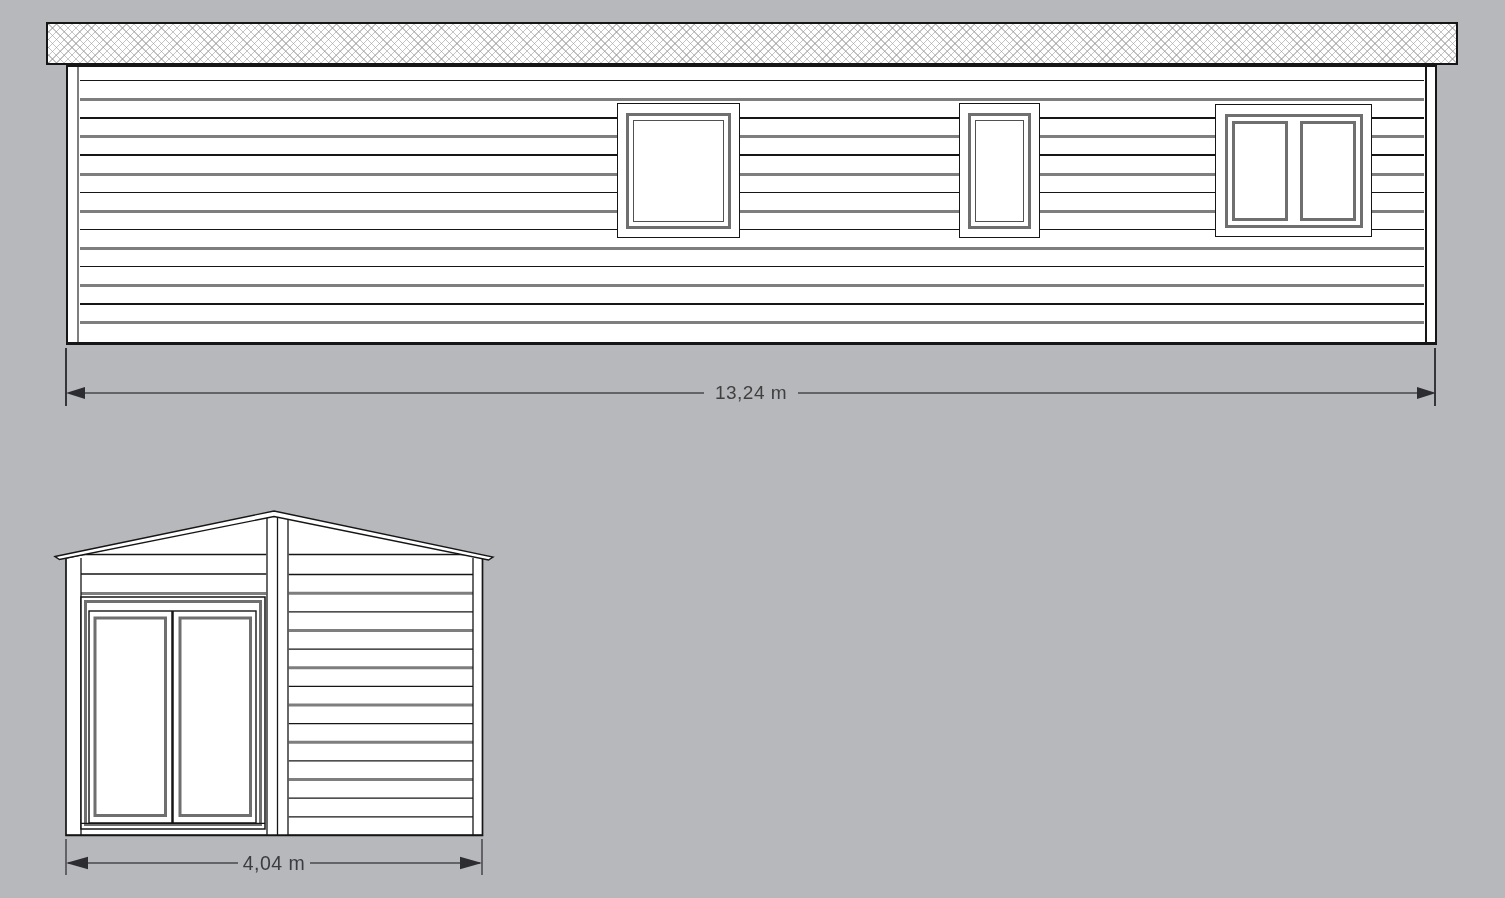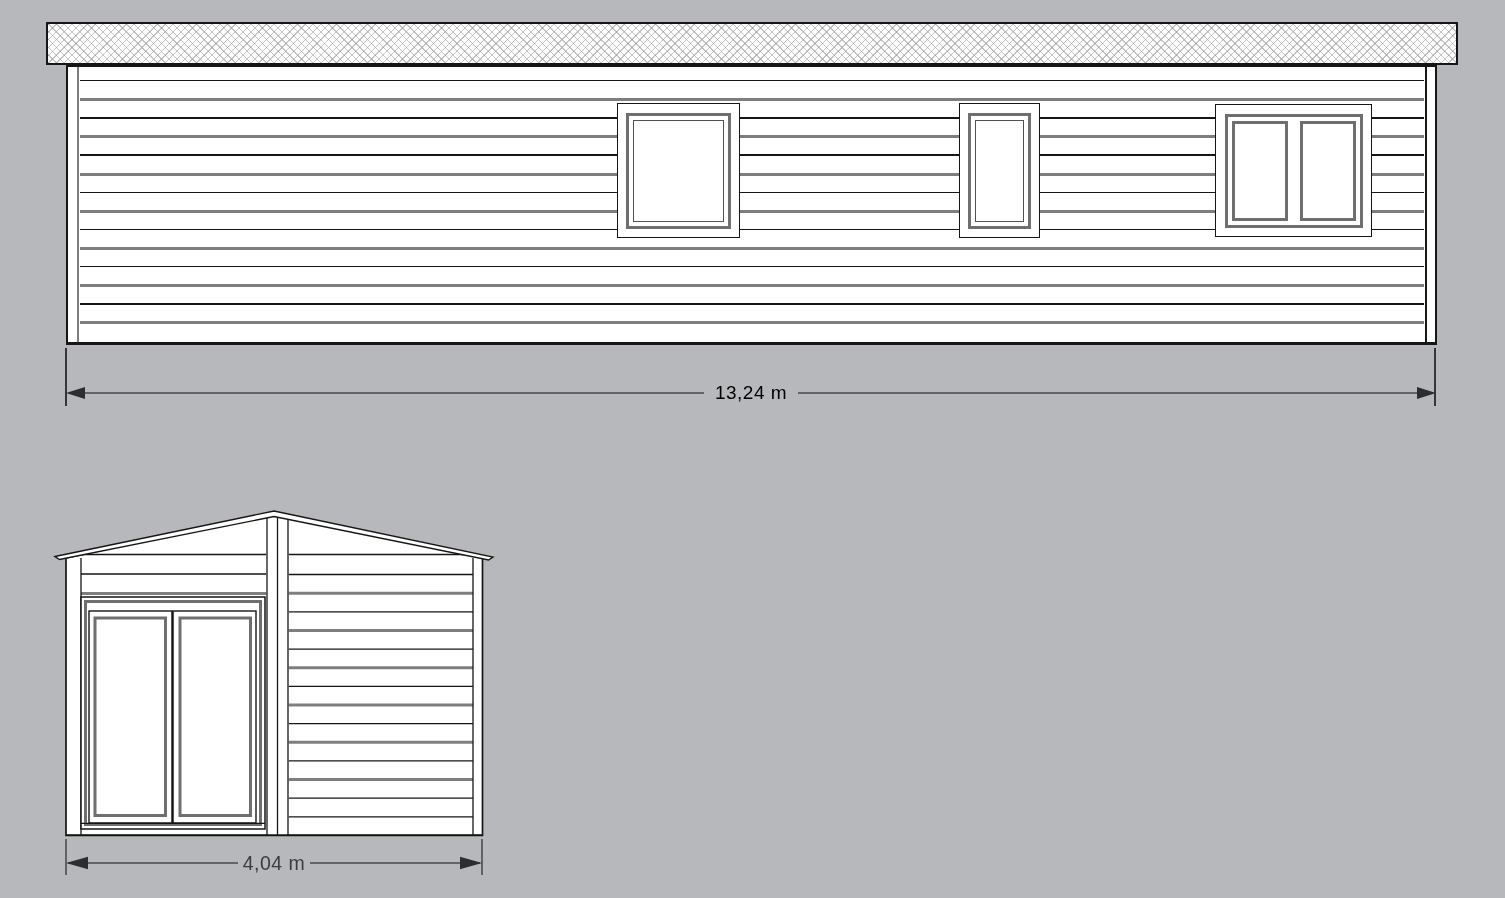--- a/index.html
+++ b/index.html
@@ -44,21 +44,21 @@
   .win-sash{flex:1;border:3px solid #6f6f6f;background:#ffffff;}
 
   
   .ext-line{width:1.4px;background:#35353a;}
   #dim-top-ext-left{left:65.4px;top:348px;height:58px;}
   #dim-top-ext-right{left:1434.4px;top:348px;height:58px;}
   #dim-top-row{left:66px;top:381px;width:1370px;height:24px;display:flex;align-items:center;}
   .dim-line{flex:1;height:2px;background:#63636a;}
   .dim-arrow-left{width:0;height:0;border-top:6.5px solid transparent;border-bottom:6.5px solid transparent;border-right:19px solid #2c2c31;}
   .dim-arrow-right{width:0;height:0;border-top:6.5px solid transparent;border-bottom:6.5px solid transparent;border-left:19px solid #2c2c31;}
-  .dim-label{padding:0 11px;font-size:19px;letter-spacing:.5px;color:#000000;white-space:nowrap;}
+  .dim-label{padding:0 11px;font-size:19px;letter-spacing:.5px;color:#404040;white-space:nowrap;}
 
   
   #gable-svg{left:40px;top:500px;width:470px;height:390px;}
   .lnB{stroke:#161616;stroke-width:1.3px;}
   .lnB2{stroke:#161616;stroke-width:1.7px;}
   .lnG{stroke:#7e7e7e;stroke-width:3px;}
   .extl{stroke:#35353a;stroke-width:1.3px;}
   .diml{stroke:#63636a;stroke-width:2px;}
   .arr{fill:#2c2c31;}
   .dimtext{font-family:"Liberation Sans",sans-serif;font-size:19.5px;letter-spacing:.5px;fill:#3b3b42;}

